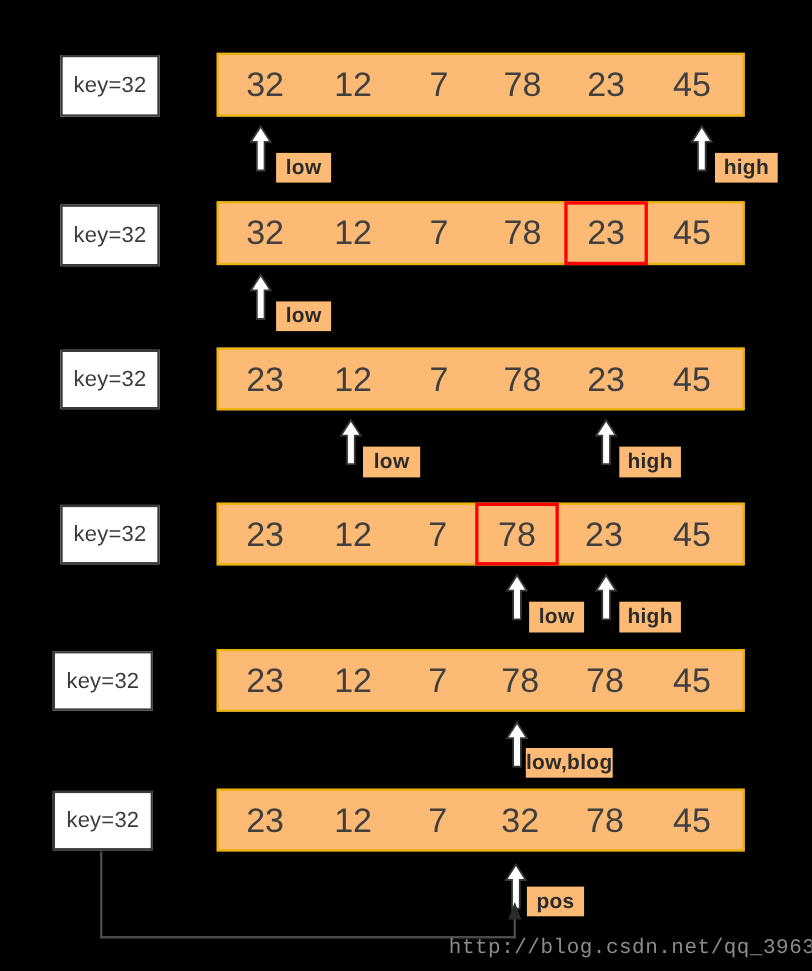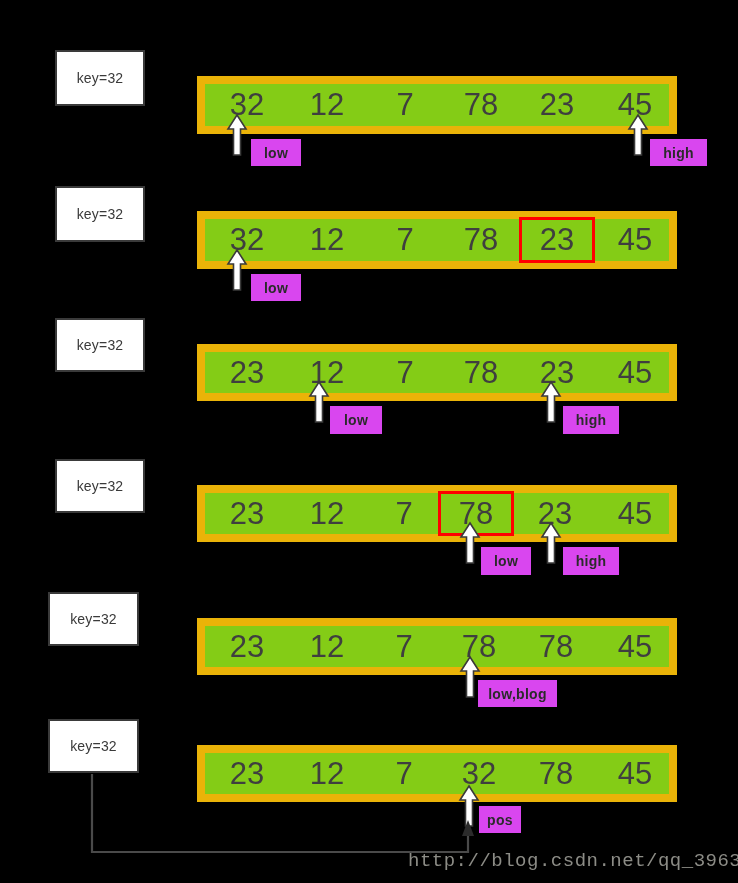--- a/index.html
+++ b/index.html
@@ -19,31 +19,30 @@
   
   .key-box {
     position: absolute;
     background: #ffffff;
     border: 2px solid #3a3a3a;
     box-sizing: border-box;
     display: flex;
     align-items: center;
     justify-content: center;
     color: #3a3a3a;
-    font-size: 14px;
+    font-size: 20px;
     letter-spacing: 0.2px;
   }
 
   
   .array-box {
     position: absolute;
-    background: #84cc16;
-    border: 8px solid #eab308;
+    background: #fdba74;
+    border: 2px solid #eab308;
     box-sizing: border-box;
-    margin-top: 28px;
   }
   .cell {
     position: absolute;
     top: 0;
     bottom: 0;
     display: flex;
     align-items: center;
     justify-content: center;
     color: #3f3f3f;
     font-size: 31px;
@@ -57,27 +56,27 @@
   
   .up-arrow {
     position: absolute;
     width: 22px;
     height: 44px;
   }
 
   
   .ptr-label {
     position: absolute;
-    background: #d946ef;
+    background: #fdba74;
     box-sizing: border-box;
     display: flex;
     align-items: center;
     justify-content: center;
     color: #2b2b2b;
-    font-size: 14px;
+    font-size: 19px;
     font-weight: bold;
     letter-spacing: 0.3px;
   }
 
   
   .connector {
     position: absolute;
     left: 0;
     top: 0;
     width: 738px;
@@ -287,21 +286,21 @@
     <div class="cell" style="left:312px;width:78px;">
         <span>78</span>
       </div>
     <div class="cell" style="left:390px;width:80px;">
         <span>45</span>
       </div>
   </div>
   <svg class="up-arrow" viewBox="0 0 22 44" style="left:458px; top:784px;">
     <path d="M11 2 L20 16 L14.5 16 L14.5 42 L7.5 42 L7.5 16 L2 16 Z" fill="#ffffff" stroke="#3a3a3a" stroke-width="1.6"></path>
   </svg>
-  <div class="ptr-label" style="left:479px; top:806px; width:42px; height:27px;">
+  <div class="ptr-label" style="left:479px; top:806px; width:52px; height:27px;">
     <span>pos</span>
   </div>
 
   <svg class="connector" viewBox="0 0 738 883">
     <path d="M92 774 L92 852 L468 852 L468 832" fill="none" stroke="#4a4a4a" stroke-width="2.2"></path>
     <path d="M468 820 L474 836 L462 836 Z" fill="#2b2b2b"></path>
   </svg>
 
   <div class="watermark" style="left:408px; top:850px;">
     <span>http://blog.csdn.net/qq_39630587</span>

